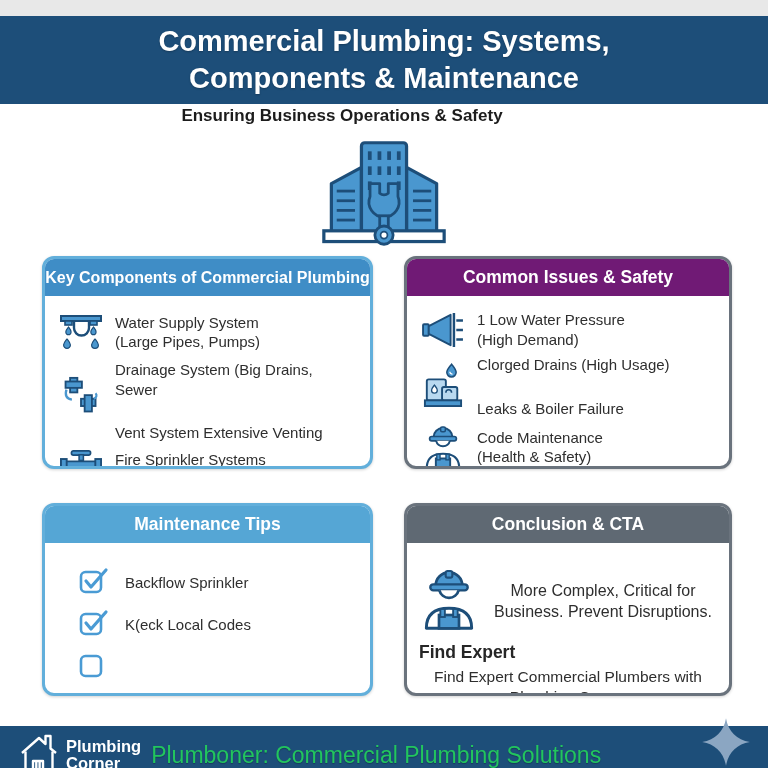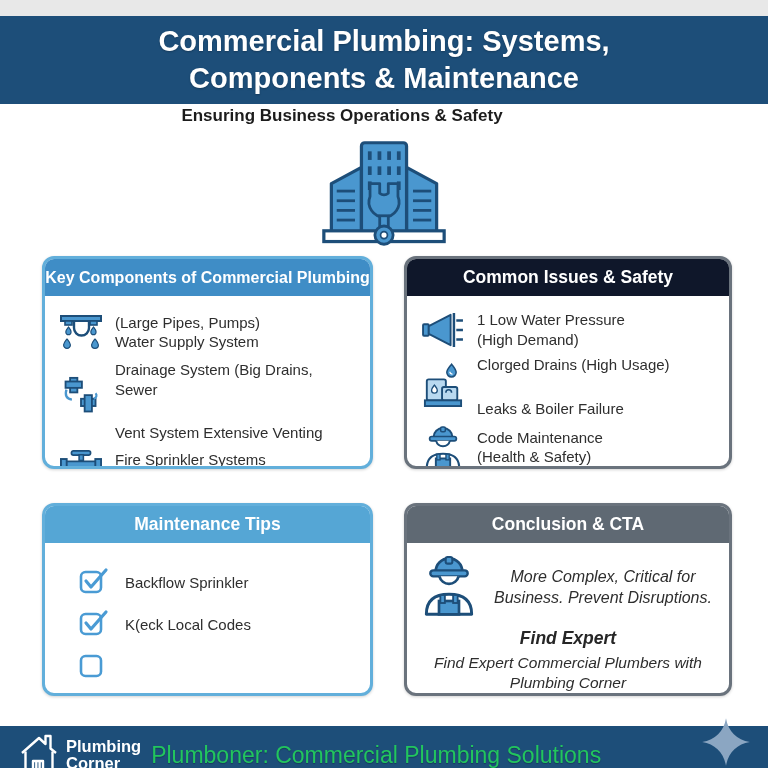--- a/index.html
+++ b/index.html
@@ -21,34 +21,34 @@
   .card{position:absolute;background:#fff;border-radius:12px;overflow:hidden;
         box-shadow:0 1px 3px rgba(0,0,0,.18);}
   .card.blue{border:3px solid #62afdb;}
   .card.gray{border:3px solid #6a737d;}
   .card-h{color:#fff;font-weight:bold;text-align:center;display:flex;align-items:center;justify-content:center;}
   .c1{left:42px;top:240px;width:325px;height:207px;}
   .c2{left:404px;top:240px;width:322px;height:207px;}
   .c3{left:42px;top:487px;width:325px;height:187px;}
   .c4{left:404px;top:487px;width:322px;height:187px;}
   .c1 .card-h{height:37px;background:#3f8dc6;font-size:16px;}
-  .c2 .card-h{height:37px;background:#0f172a;font-size:17.5px;}
+  .c2 .card-h{height:37px;background:#701a75;font-size:17.5px;}
   .c3 .card-h{height:37px;background:#55a6d5;font-size:17.5px;}
   .c4 .card-h{height:37px;background:#5f6973;font-size:17.5px;}
   .card-b{padding:8px 12px 6px 12px;display:flex;flex-direction:column;}
   .row{display:flex;align-items:center;gap:10px;margin-top:6px;}
   .icon-cell{width:48px;flex:none;display:flex;justify-content:center;align-items:center;}
   .txt{font-size:15px;color:#2e2e2e;line-height:1.3;}
   .txt .ln{display:block;}
   .stack{display:flex;flex-direction:column;gap:24px;}
   
   .chk-row{display:flex;align-items:center;gap:14px;margin:5px 0 5px 22px;}
   .chk-label{font-size:15px;color:#2e2e2e;}
   
-  .c4 .card-b{align-items:center;padding-top:10px;font-style:italic;}
+  .c4 .card-b{align-items:flex-start;padding-top:24px;}
   .concl-top{display:flex;align-items:center;gap:10px;}
   .concl-lines{font-size:16px;color:#2e2e2e;line-height:1.32;text-align:center;}
   .cta-head{font-size:17.5px;font-weight:bold;color:#262626;margin-top:7px;}
   .cta-line{font-size:15.5px;color:#2e2e2e;line-height:1.3;text-align:center;margin-top:4px;}
   
   .ftr{position:absolute;left:0;top:710px;width:768px;height:58px;background:#1d4e79;
        display:flex;align-items:center;padding-left:18px;box-sizing:border-box;}
   .logo-text{color:#fff;font-weight:bold;font-size:16.5px;line-height:1.02;margin-left:6px;}
   .tagline{color:#22c55e;font-weight:normal;font-size:23px;margin-left:10px;
            text-shadow:0 1px 1px rgba(0,0,0,.25);}
@@ -110,22 +110,22 @@
             <rect x="6" y="11" width="7" height="4" fill="#4a97cf" stroke="#1d4e79" stroke-width="1.6"></rect>
             <rect x="31" y="11" width="7" height="4" fill="#4a97cf" stroke="#1d4e79" stroke-width="1.6"></rect>
             <path d="M15 11 L15 18 A7.5 7.5 0 0 0 30 18 L30 11" fill="none" stroke="#1d4e79" stroke-width="2.4"></path>
             <path d="M9.5 17 C11 19 12 20 12 21.6 A2.6 2.6 0 1 1 6.9 21.6 C6.9 20 8 19 9.5 17 Z" fill="#4a97cf" stroke="#1d4e79" stroke-width="1.2"></path>
             <path d="M34.5 17 C36 19 37 20 37 21.6 A2.6 2.6 0 1 1 31.9 21.6 C31.9 20 33 19 34.5 17 Z" fill="#4a97cf" stroke="#1d4e79" stroke-width="1.2"></path>
             <path d="M8 29 C10 31.5 11.4 33 11.4 35 A3.4 3.4 0 1 1 4.6 35 C4.6 33 6 31.5 8 29 Z" fill="#4a97cf" stroke="#1d4e79" stroke-width="1.2"></path>
             <path d="M36 29 C38 31.5 39.4 33 39.4 35 A3.4 3.4 0 1 1 32.6 35 C32.6 33 34 31.5 36 29 Z" fill="#4a97cf" stroke="#1d4e79" stroke-width="1.2"></path>
           </svg>
         </span>
         <span class="txt">
+          <span class="ln">Water Supply System</span>
           <span class="ln">(Large Pipes, Pumps)</span>
-          <span class="ln">Water Supply System</span>
         </span>
       </div>
       <div class="row">
         <span class="icon-cell">
           <svg viewBox="0 0 44 58" width="40" height="53">
             <rect x="10" y="3" width="8" height="16" fill="#4a97cf" stroke="#1d4e79" stroke-width="2"></rect>
             <rect x="5" y="7" width="18" height="7" fill="#4a97cf" stroke="#1d4e79" stroke-width="2"></rect>
             <path d="M6 16 C4 22 6 26 12 27" fill="none" stroke="#4a97cf" stroke-width="2.6"></path>
             <rect x="22" y="26" width="16" height="8" fill="#4a97cf" stroke="#1d4e79" stroke-width="2"></rect>
             <rect x="26" y="22" width="8" height="18" fill="#4a97cf" stroke="#1d4e79" stroke-width="2"></rect>

